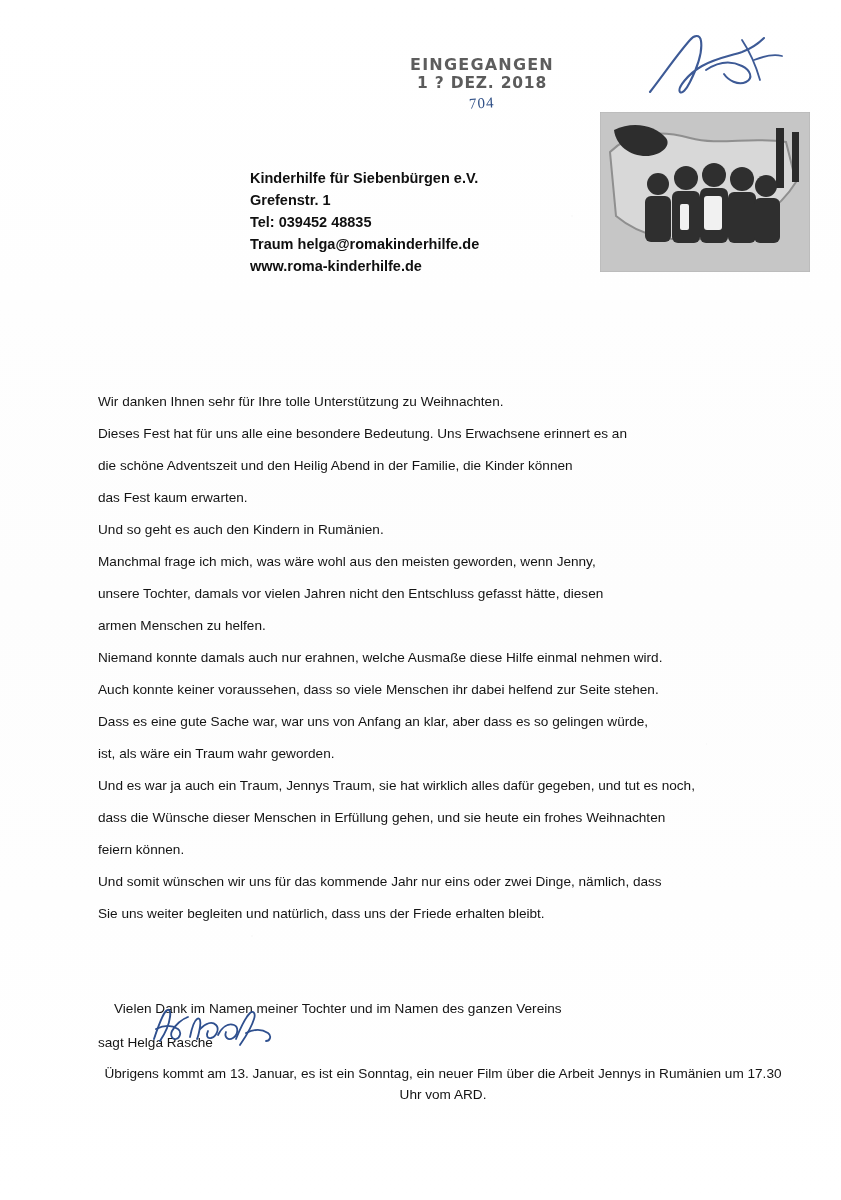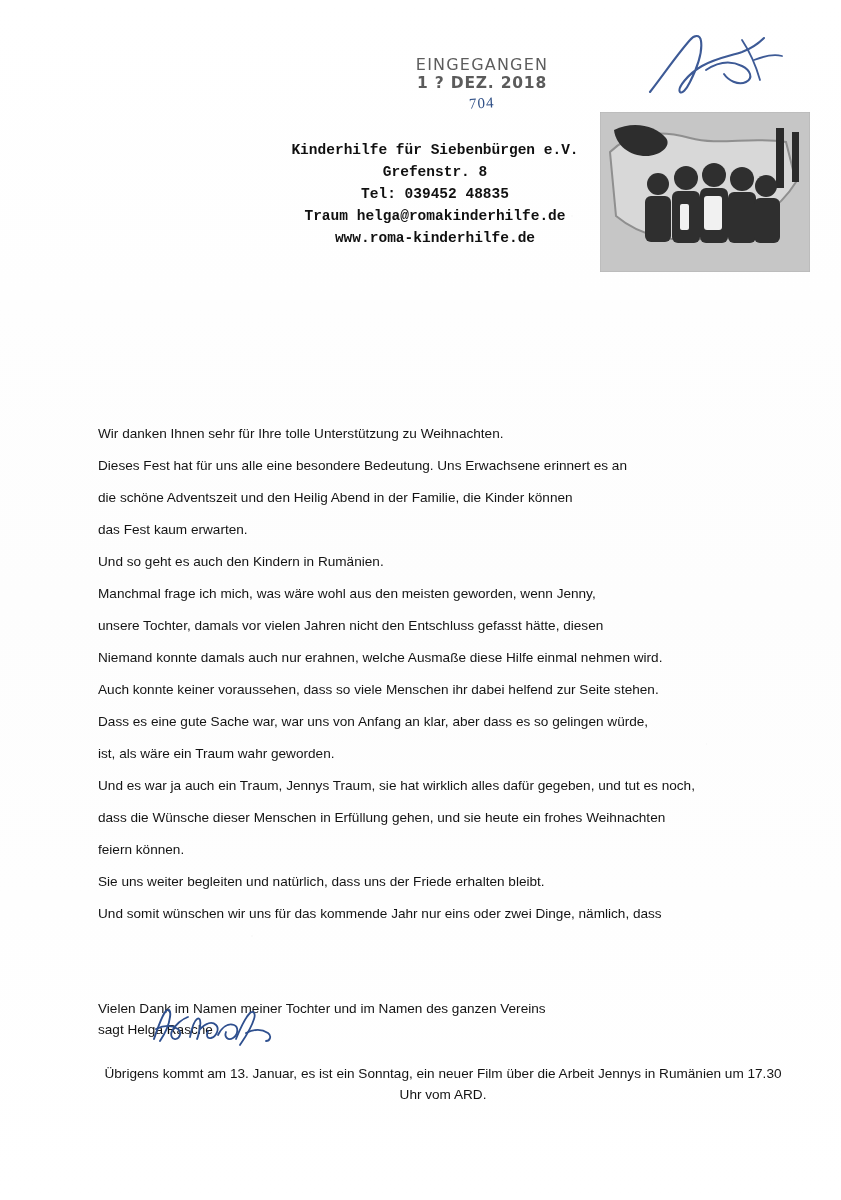--- a/index.html
+++ b/index.html
@@ -37,21 +37,21 @@
     left: 372px;
     top: 55px;
     width: 220px;
     text-align: center;
     color: #2b2b2b;
   }
   .stamp .stamp-line1 {
     font-family: "DejaVu Sans", sans-serif;
     font-size: 16px;
     letter-spacing: 1.2px;
-    font-weight: 400;
+    font-weight: 700;
     color: #3a3a3a;
     opacity: 0.82;
     filter: blur(0.25px);
     text-align: center;
   }
   .stamp .stamp-line2 {
     font-family: "DejaVu Sans", sans-serif;
     font-size: 15.5px;
     letter-spacing: 0.8px;
     margin-top: 0;
@@ -77,68 +77,67 @@
     top: 30px;
     width: 140px;
     height: 78px;
     color: #3d5a96;
   }
 
   
   .letterhead {
     position: absolute;
     left: 250px;
-    top: 139px;
+    top: 167px;
     width: 370px;
-    text-align: center;
+    text-align: left;
     font-weight: 700;
     font-size: 14.5px;
     line-height: 22px;
     color: #101010;
-    font-family: Liberation Mono, monospace;
   }
   .letterhead div { white-space: nowrap; }
 
   
   .logo-box {
     position: absolute;
     left: 600px;
     top: 112px;
     width: 210px;
     height: 160px;
     background: #c9c9c9;
     overflow: hidden;
   }
 
   
   .body-text {
     position: absolute;
     left: 98px;
-    top: 418px;
+    top: 386px;
     width: 660px;
     font-size: 13.6px;
     color: #141414;
   }
   .body-text p {
     margin: 0 0 0 0;
     line-height: 32px;
     white-space: nowrap;
   }
 
   .closing {
     position: absolute;
     left: 98px;
     top: 998px;
     width: 680px;
     font-size: 13.6px;
     color: #141414;
     line-height: 21px;
   }
-  .closing .thanks { white-space: nowrap; }
-  .closing .says { }
+  .closing .thanks { white-space: nowrap; margin-left: 16px; }
+  .closing .says { margin-top: 13px; }
 
   .sign-wrap {
     position: absolute;
     left: 150px;
     top: 1005px;
     width: 170px;
     height: 46px;
     color: #2e4f8e;
   }
 
@@ -169,21 +168,21 @@
     <svg width="140" height="78" viewBox="0 0 140 78" fill="none" xmlns="http://www.w3.org/2000/svg" aria-hidden="true">
       <path d="M4 62 C 18 44, 30 26, 44 10 C 48 5, 54 4, 55 11 C 57 24, 50 40, 44 52 C 40 60, 36 64, 34 62 C 31 58, 42 44, 56 36 C 70 28, 84 26, 96 22 C 104 19, 112 14, 118 8" stroke="#3d5a96" stroke-width="2.1" stroke-linecap="round"></path>
       <path d="M60 40 C 72 32, 84 30, 96 36 C 104 40, 108 48, 100 52 C 92 56, 82 50, 78 44" stroke="#3d5a96" stroke-width="2" stroke-linecap="round"></path>
       <path d="M96 10 C 104 22, 110 36, 114 50" stroke="#3d5a96" stroke-width="1.8" stroke-linecap="round"></path>
       <path d="M108 30 C 118 26, 128 24, 136 26" stroke="#3d5a96" stroke-width="1.8" stroke-linecap="round"></path>
     </svg>
   </div>
 
   <div class="letterhead">
     <div>Kinderhilfe für Siebenbürgen e.V.</div>
-    <div>Grefenstr. 8</div>
+    <div>Grefenstr. 1</div>
     <div>Tel: 039452 48835</div>
     <div>Traum helga@romakinderhilfe.de</div>
     <div>www.roma-kinderhilfe.de</div>
   </div>
 
   <div class="logo-box">
     <svg width="210" height="160" viewBox="0 0 210 160" xmlns="http://www.w3.org/2000/svg" aria-hidden="true">
       <rect x="0" y="0" width="210" height="160" fill="#c6c6c6"></rect>
 
       <path d="M10 40 C 30 20, 60 18, 90 26 C 120 34, 150 24, 186 30 L 196 70 C 180 96, 150 118, 110 126 C 74 132, 40 124, 16 104 Z" fill="#d8d8d8" stroke="#8f8f8f" stroke-width="2"></path>
@@ -214,29 +213,30 @@
   </div>
 
   <div class="body-text">
     <p>Wir danken Ihnen sehr für Ihre tolle Unterstützung zu Weihnachten.</p>
     <p>Dieses Fest hat für uns alle eine besondere Bedeutung. Uns Erwachsene erinnert es an</p>
     <p>die schöne Adventszeit und den Heilig Abend in der Familie, die Kinder können</p>
     <p>das Fest kaum erwarten.</p>
     <p>Und so geht es auch den Kindern in Rumänien.</p>
     <p>Manchmal frage ich mich, was wäre wohl aus den meisten geworden, wenn Jenny,</p>
     <p>unsere Tochter, damals vor vielen Jahren nicht den Entschluss gefasst hätte, diesen</p>
+    <p>armen Menschen zu helfen.</p>
     <p>Niemand konnte damals auch nur erahnen, welche Ausmaße diese Hilfe einmal nehmen wird.</p>
     <p>Auch konnte keiner voraussehen, dass so viele Menschen ihr dabei helfend zur Seite stehen.</p>
     <p>Dass es eine gute Sache war, war uns von Anfang an klar, aber dass es so gelingen würde,</p>
     <p>ist, als wäre ein Traum wahr geworden.</p>
     <p>Und es war ja auch ein Traum, Jennys Traum, sie hat wirklich alles dafür gegeben, und tut es noch,</p>
     <p>dass die Wünsche dieser Menschen in Erfüllung gehen, und sie heute ein frohes Weihnachten</p>
     <p>feiern können.</p>
+    <p>Und somit wünschen wir uns für das kommende Jahr nur eins oder zwei Dinge, nämlich, dass</p>
     <p>Sie uns weiter begleiten und natürlich, dass uns der Friede erhalten bleibt.</p>
-    <p>Und somit wünschen wir uns für das kommende Jahr nur eins oder zwei Dinge, nämlich, dass</p>
   </div>
 
   <div class="closing">
     <div class="thanks">Vielen Dank im Namen meiner Tochter und im Namen des ganzen Vereins</div>
     <div class="says">sagt Helga Rasche</div>
   </div>
 
   <div class="sign-wrap">
     <svg width="170" height="46" viewBox="0 0 170 46" fill="none" xmlns="http://www.w3.org/2000/svg" aria-hidden="true">
       <path d="M4 34 C 8 22, 12 10, 16 6 C 19 3, 21 6, 20 12 C 19 20, 14 30, 10 36" stroke="#2e4f8e" stroke-width="1.9" stroke-linecap="round"></path>

